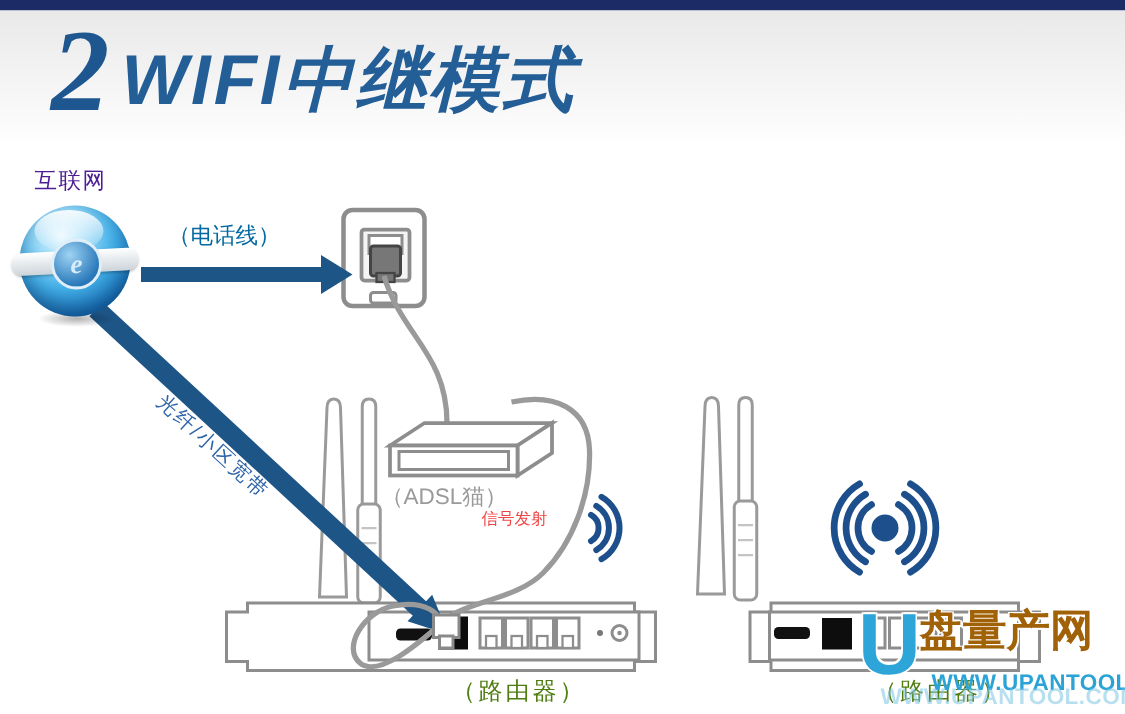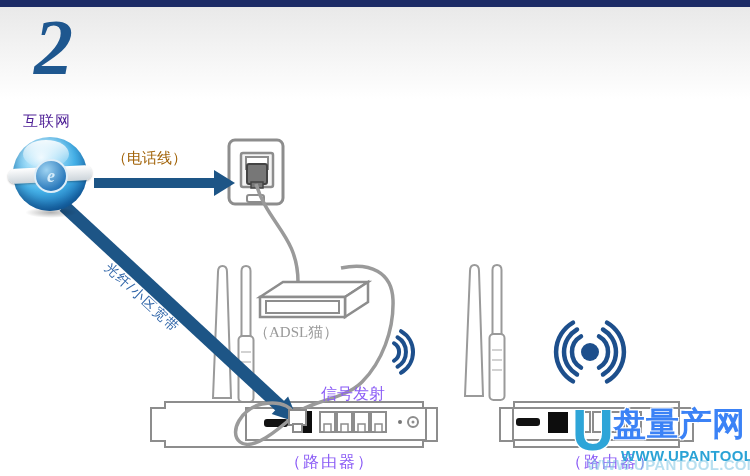--- a/index.html
+++ b/index.html
@@ -13,26 +13,26 @@
   .titlewrap{position:absolute;left:34px;top:8px;display:flex;align-items:baseline;}
   .step-num{font-family:"Liberation Serif", serif;font-style:italic;font-weight:bold;
             font-size:78px;line-height:1;color:#1e578f;}
   .page-title{font-style:italic;font-weight:bold;font-size:47px;line-height:1;
               letter-spacing:2px;color:#235e96;margin-left:8px;position:relative;top:-4px;}
 
   svg.art{position:absolute;left:0;top:0;}
 
   .lbl{position:absolute;white-space:nowrap;line-height:1.2;}
   .lbl-internet{left:23px;top:112px;font-size:15px;letter-spacing:1px;color:#4c1d95;}
-  .lbl-phone{left:112px;top:149px;font-size:15px;color:#a16207;}
-  .lbl-adsl{left:254px;top:323px;font-size:15px;color:#9a9a9a;font-family:Liberation Serif, serif;}
+  .lbl-phone{left:112px;top:149px;font-size:15px;color:#0369a1;}
+  .lbl-adsl{left:254px;top:323px;font-size:15px;color:#9a9a9a;}
   .lbl-fiber{left:112px;top:260px;font-size:13.5px;letter-spacing:1.5px;color:#2e64a8;
              transform:rotate(42.5deg);transform-origin:0 0;}
-  .lbl-signal{left:321px;top:340px;font-size:16px;color:#8b5cf6;margin-top:44px;}
-  .lbl-router{font-size:16px;letter-spacing:2px;color:#8b5cf6;}
+  .lbl-signal{left:321px;top:340px;font-size:11px;color:#ef4444;}
+  .lbl-router{font-size:16px;letter-spacing:2px;color:#4d7c0f;margin-left:16px;}
   .lbl-router-left{left:285px;top:452px;}
   .lbl-router-right{left:566px;top:452px;}
 
   
   .globe{position:absolute;left:13px;top:137px;width:76px;height:76px;}
   .globe .shadow{position:absolute;left:12px;top:70px;width:52px;height:11px;border-radius:50%;
                  background:radial-gradient(ellipse at center,rgba(0,0,0,0.30) 0%,rgba(0,0,0,0) 70%);}
   .globe .sphere{position:absolute;left:0;top:0;width:74px;height:74px;border-radius:50%;
                  background:radial-gradient(circle at 38% 28%,#e8f7ff 0%,#9fdcf8 22%,#45b1e8 48%,#1b77bd 75%,#0b5392 100%);
                  box-shadow:inset 0 -6px 12px rgba(0,20,60,0.35);}
@@ -44,39 +44,40 @@
   .globe .emblem{position:absolute;left:50%;top:51%;transform:translate(-50%,-50%);
                  width:30px;height:30px;border-radius:50%;border:2px solid #dfeef8;
                  background:radial-gradient(circle at 35% 30%,#9ed3f2 0%,#2b7abc 70%,#1b5e9e 100%);
                  display:flex;align-items:center;justify-content:center;}
   .globe .emblem span{font-family:"Liberation Serif", serif;font-style:italic;font-weight:bold;
                       font-size:18px;color:#d6ecfa;line-height:1;}
 
   
   .wm-u{position:absolute;left:572px;top:401px;font-size:58px;font-weight:bold;line-height:1;
         color:#2ea5d8;text-shadow:-1px -1px 0 #fff,1px -1px 0 #fff,-1px 1px 0 #fff,1px 1px 0 #fff;}
-  .wm-name{position:absolute;left:613px;top:407px;font-size:33px;font-weight:bold;line-height:1;
-           letter-spacing:0px;color:#3b82f6;
+  .wm-name{position:absolute;left:613px;top:407px;font-size:29px;font-weight:bold;line-height:1;
+           letter-spacing:0px;color:#a16207;
            text-shadow:-1px -1px 0 #fff,1px -1px 0 #fff,-1px 1px 0 #fff,1px 1px 0 #fff;text-align:right;}
   .wm-url{position:absolute;left:585px;top:448px;font-size:15px;font-weight:bold;
           letter-spacing:0.3px;line-height:1;}
   .wm-url .blue{color:#2ba3d6;margin-left:36px;}
   .wm-url .red{color:#d42626;}
   .wm-url-ghost{position:absolute;left:587px;top:457px;font-size:15px;font-weight:bold;
                 letter-spacing:0.3px;line-height:1;color:#7ec6e4;opacity:0.55;}
 </style>
 </head>
 <body>
 
 <div class="stage">
 
   <div class="topbar"></div>
   <div class="header"></div>
   <div class="titlewrap">
     <span class="step-num">2</span>
+    <span class="page-title">WIFI中继模式</span>
   </div>
 
   <svg class="art" width="750" height="476" viewBox="0 0 750 476">
 
     <g fill="#ffffff" stroke="#9a9a9a" stroke-width="2">
       <path d="M 218 272 Q 218 266 222.5 266 Q 227 266 227 272 L 231 398 L 213 398 Z"></path>
       <path d="M 241.5 271 Q 241.5 266 246 266 Q 250.5 266 250.5 271 L 250.5 338 L 241.5 338 Z"></path>
       <rect x="238.5" y="336" width="15" height="66" rx="4"></rect>
       <path d="M 241 352 H 251 M 241 362 H 251 M 241 372 H 251" stroke="#c4c4c4" stroke-width="1.5"></path>
     </g>

